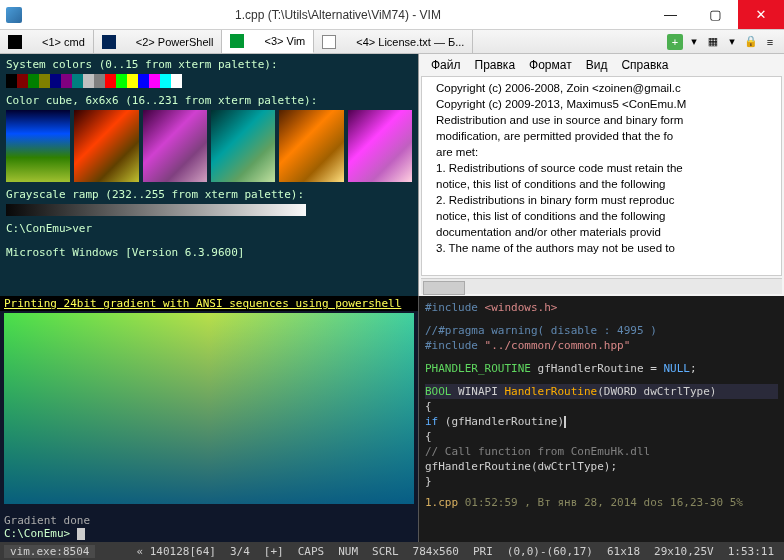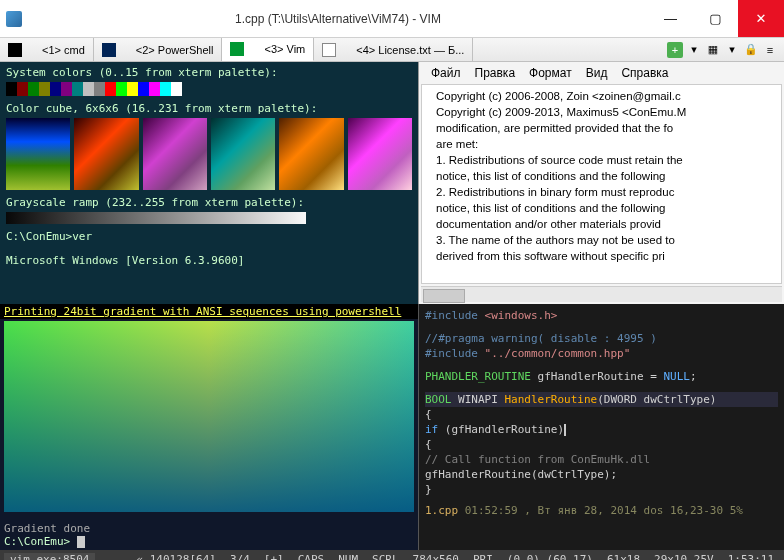--- a/index.html
+++ b/index.html
@@ -1,19 +1,19 @@
 <!DOCTYPE html>
 <html><head>
 <meta charset="utf-8">
 <style>
 * { margin: 0; padding: 0; box-sizing: border-box; }
 body { font-family: "Segoe UI", Tahoma, sans-serif; font-size: 12px; background: #fff; width: 784px; height: 560px; overflow: hidden; }
 
 
-.titlebar { height: 38px; background: #fff; display: flex; align-items: center; border-bottom: 1px solid #d0d0d0; position: relative; }
+.titlebar { height: 30px; background: #fff; display: flex; align-items: center; border-bottom: 1px solid #d0d0d0; position: relative; }
 .titlebar-icon { width: 16px; height: 16px; margin: 0 6px; background: linear-gradient(135deg,#4a9cd8,#2c6aa0); border-radius: 2px; }
 .titlebar-title { flex: 1; text-align: center; font-size: 12px; color: #333; }
 .titlebar-btns { display: flex; height: 100%; }
 .tbtn { width: 45px; display: flex; align-items: center; justify-content: center; font-size: 13px; }
 .tbtn-close { background: #e81123; color: #fff; width: 46px; }
 
 
 .tabbar { height: 24px; background: linear-gradient(#f6f6f6,#e8e8e8); border-bottom: 1px solid #c0c0c0; display: flex; align-items: stretch; }
 .tab { display: flex; align-items: center; padding: 0 8px; border-right: 1px solid #c0c0c0; font-size: 11px; gap: 20px; cursor: pointer; }
 .tab.active { background: #fff; border-bottom: 1px solid #fff; }
@@ -169,29 +169,29 @@
       <span>Файл</span>
       <span>Правка</span>
       <span>Формат</span>
       <span>Вид</span>
       <span>Справка</span>
     </div>
     <div class="richtext">
       <p>Copyright (c) 2006-2008, Zoin &lt;zoinen@gmail.c</p>
       <p>Copyright (c) 2009-2013, Maximus5 &lt;ConEmu.M</p>
       <p></p>
+      <p>Redistribution and use in source and binary form</p>
       <p>modification, are permitted provided that the fo</p>
       <p>are met:</p>
       <p>1. Redistributions of source code must retain the</p>
       <p>    notice, this list of conditions and the following</p>
       <p>2. Redistributions in binary form must reproduc</p>
       <p>    notice, this list of conditions and the following</p>
       <p>    documentation and/or other materials provid</p>
       <p>3. The name of the authors may not be used to</p>
-      <p>    derived from this software without specific pri</p>
     </div>
     <div class="scroll-h"></div>
   </div>
 
   <div class="term-bl">
     <div class="ps-title">Printing 24bit gradient with ANSI sequences using powershell</div>
     <div class="gradient"></div>
     <div class="ps-bottom">
       <div class="g">Gradient done</div>
       <div><span>C:\ConEmu&gt; </span><span class="cursor"></span></div>

